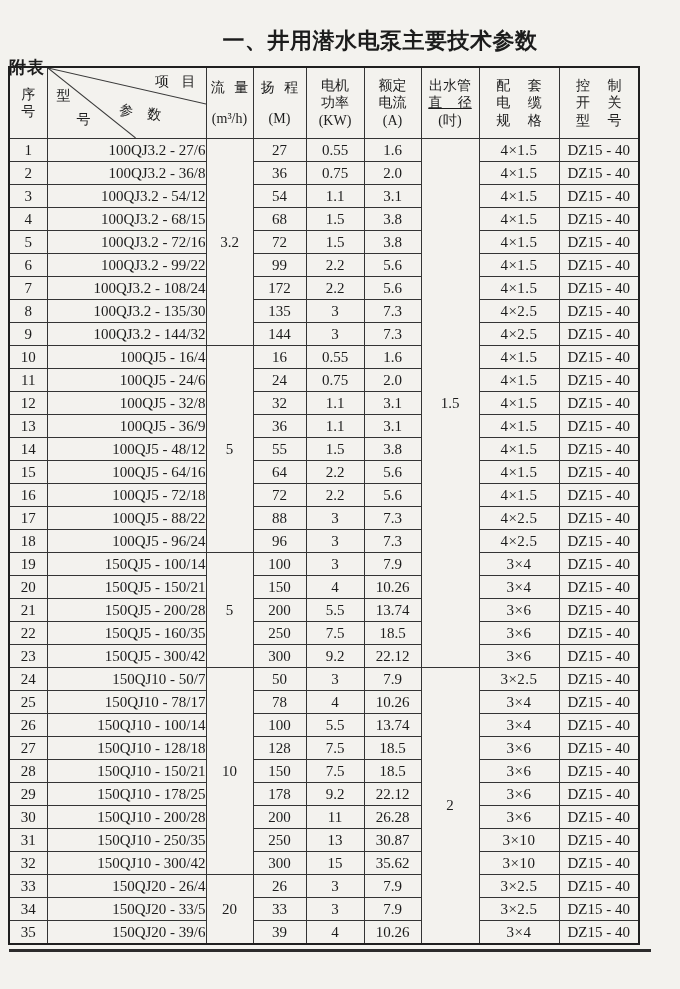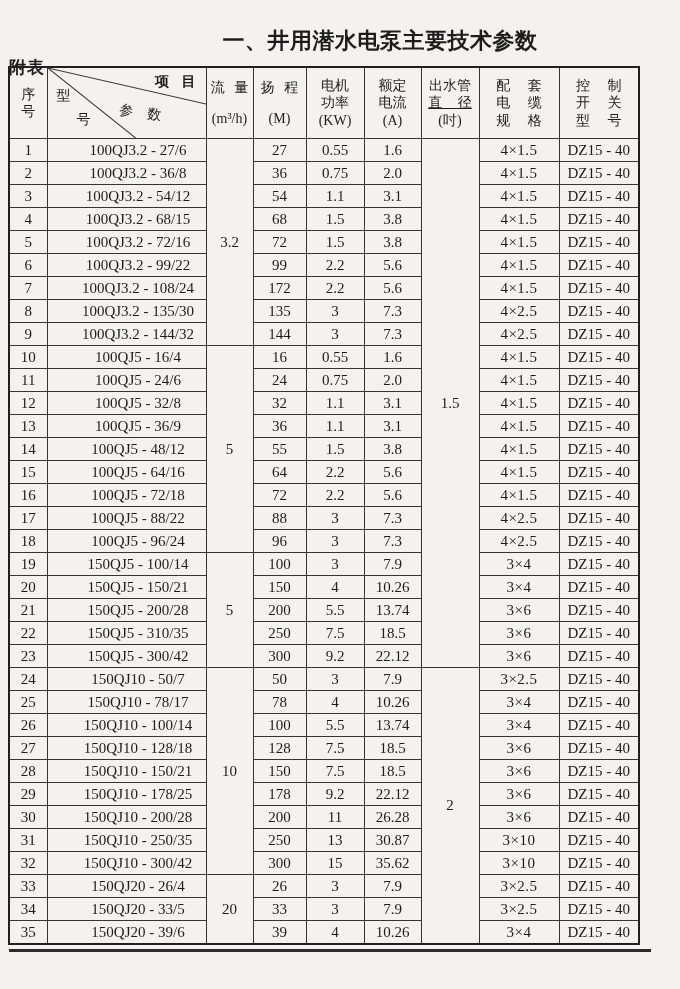--- a/index.html
+++ b/index.html
@@ -64,39 +64,39 @@
   .th-flow div:first-child, .th-head div:first-child { word-spacing: 6px; }
   .th-pipe div:nth-child(2) { word-spacing: 12px; text-decoration: underline; }
   .th-cable, .th-switch { word-spacing: 14px; }
   .th-index div { line-height: 1.35; }
   
   .th-model { position: relative; }
   .diag { position: absolute; inset: 0; }
   .diag svg { position: absolute; inset: 0; width: 100%; height: 100%; display: block; }
   .diag line { stroke: #3a3a3a; stroke-width: 1; }
   .diag span { position: absolute; font-size: 14px; line-height: 1; white-space: nowrap; }
-  .d-item  { top: 7px;  right: 10px; word-spacing: 9px; font-weight: bold; }
+  .d-item  { top: 7px;  right: 10px; word-spacing: 9px; }
   .d-param { left: 71px; top: 38px; word-spacing: 11px; transform: rotate(8deg); }
   .d-m1 { left: 9px;  top: 21px; }
   .d-m2 { left: 29px; top: 45px; }
   
   .spec-table tbody td {
     font-size: 15px;
     text-align: center;
     line-height: 1;
   }
   .spec-table tbody td.cell-no,
   .spec-table tbody td.cell-model,
   .spec-table tbody td.cell-head,
   .spec-table tbody td.cell-power,
   .spec-table tbody td.cell-current,
   .spec-table tbody td.cell-cable,
   .spec-table tbody td.cell-switch { height: 22px; }
   .spec-table tbody td.cell-model {
-    text-align: center;
+    text-align: right;
     padding-left: 23px;
   }
   .spec-table tbody td.cell-cable { letter-spacing: 0.5px; }
   .bottom-rule {
     position: absolute;
     top: 949px;
     left: 9px;
     width: 642px;
     height: 3px;
     background: #2c2c2c;
@@ -362,21 +362,21 @@
         <td class="cell-no">21</td>
         <td class="cell-model">150QJ5 - 200/28</td>
         <td class="cell-head">200</td>
         <td class="cell-power">5.5</td>
         <td class="cell-current">13.74</td>
         <td class="cell-cable">3×6</td>
         <td class="cell-switch">DZ15 - 40</td>
       </tr>
       <tr>
         <td class="cell-no">22</td>
-        <td class="cell-model">150QJ5 - 310/35</td>
+        <td class="cell-model">150QJ5 - 160/35</td>
         <td class="cell-head">250</td>
         <td class="cell-power">7.5</td>
         <td class="cell-current">18.5</td>
         <td class="cell-cable">3×6</td>
         <td class="cell-switch">DZ15 - 40</td>
       </tr>
       <tr>
         <td class="cell-no">23</td>
         <td class="cell-model">150QJ5 - 300/42</td>
         <td class="cell-head">300</td>

